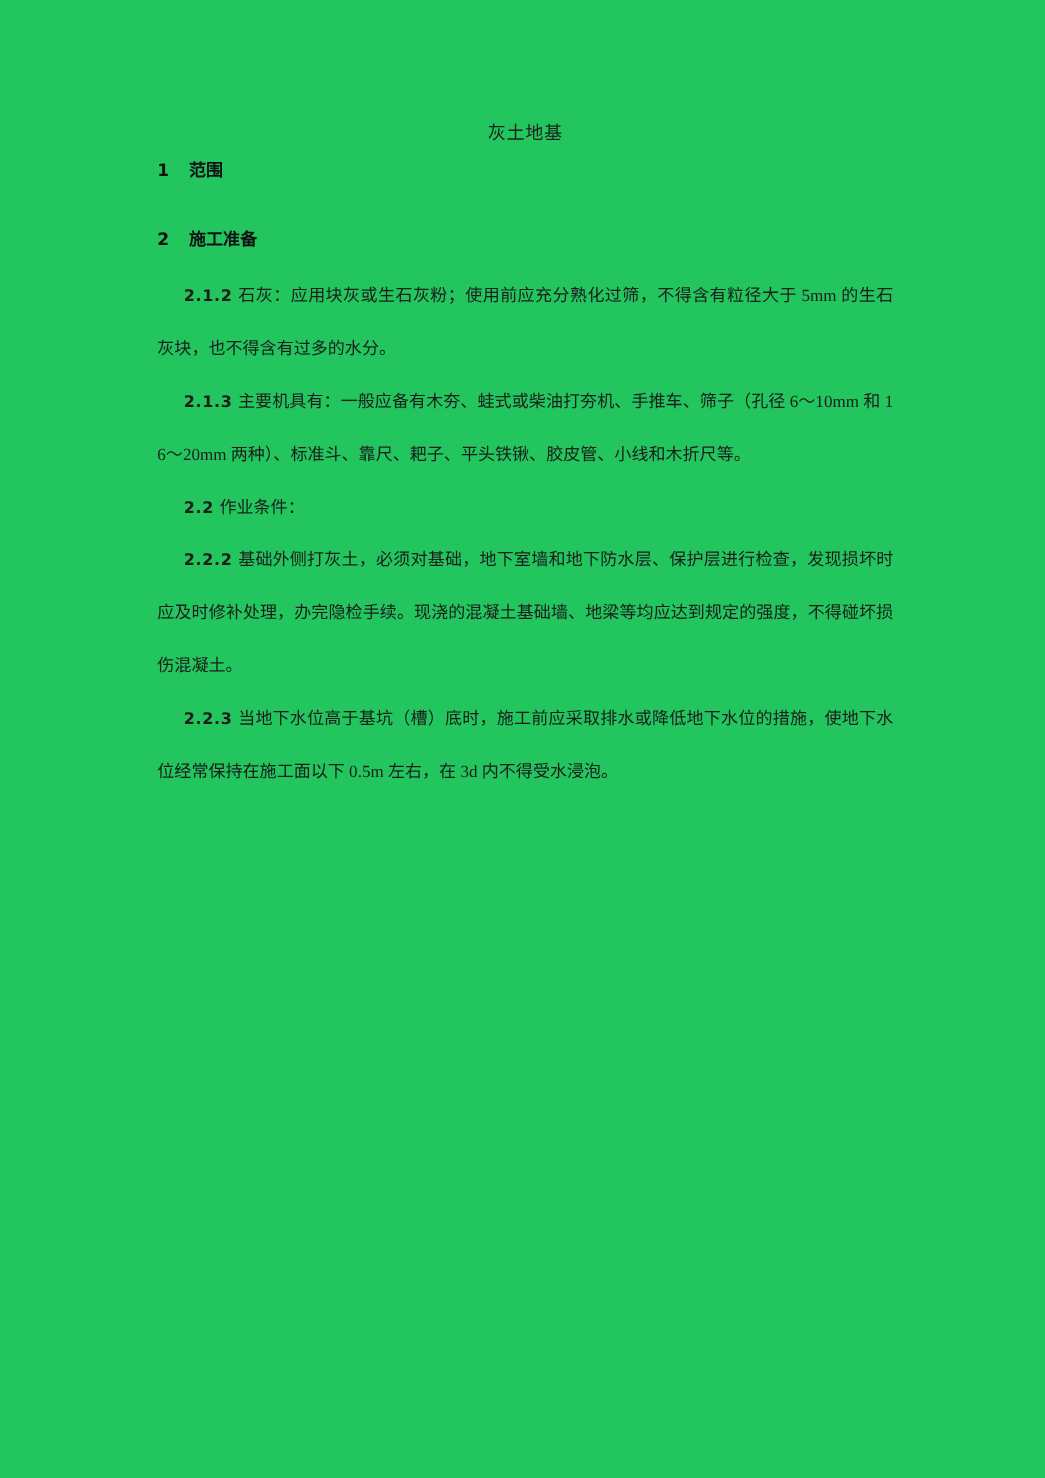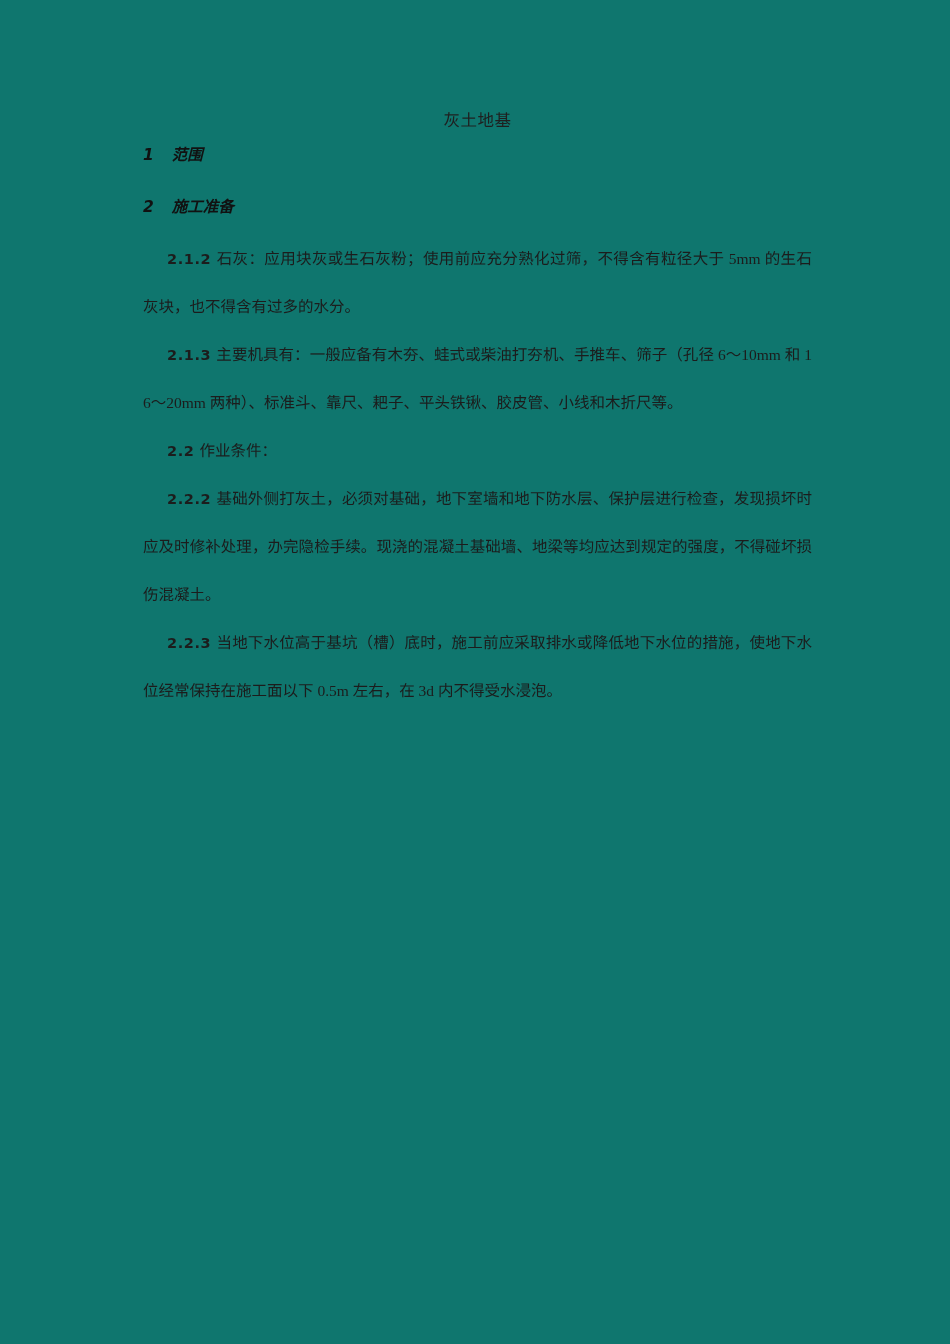--- a/index.html
+++ b/index.html
@@ -14,21 +14,21 @@
     position: relative;
     overflow: hidden;
     font-family: "Liberation Serif", "DejaVu Serif", serif;
     color: #1a1a1a;
     -webkit-font-smoothing: antialiased;
   }
 
   .page {
     position: absolute;
     inset: 0;
-    background: #0f766e;
+    background: #22c55e;
   }
 
   
   .doc-body {
     position: absolute;
     left: 143px;
     top: 0;
     width: 669px;
   }
 
@@ -47,21 +47,20 @@
   
   .heading {
     font-family: "DejaVu Sans", "Liberation Sans", sans-serif;
     font-weight: 700;
     font-size: 15.5px;
     color: #111111;
     line-height: 1.35;
     margin: 0;
     text-indent: 0;
     white-space: pre;
-    font-style: italic;
   }
   .heading .h-num {
     font-family: "DejaVu Sans", "Liberation Sans", sans-serif;
   }
   .heading .h-text {
     font-family: "DejaVu Sans", "Liberation Sans", sans-serif;
   }
 
   
   .para {
@@ -87,21 +86,21 @@
     letter-spacing: 0.6px;
     padding-right: 5px;
   }
 
   
   .gap-title-h1 { height: 14px; }
   .gap-h-para   { height: 17px; }
   .gap-para-h   { height: 14px; }
 
   .hd-1 { margin-top: 0px; }
-  .hd-2 { margin-top: 0px; }
+  .hd-2 { margin-top: 11px; }
 </style>
 </head>
 <body>
 
 <div class="page">
   <div class="doc-body">
 
     <h1 class="doc-title">灰土地基</h1>
 
     <div class="gap-title-h1"></div>

